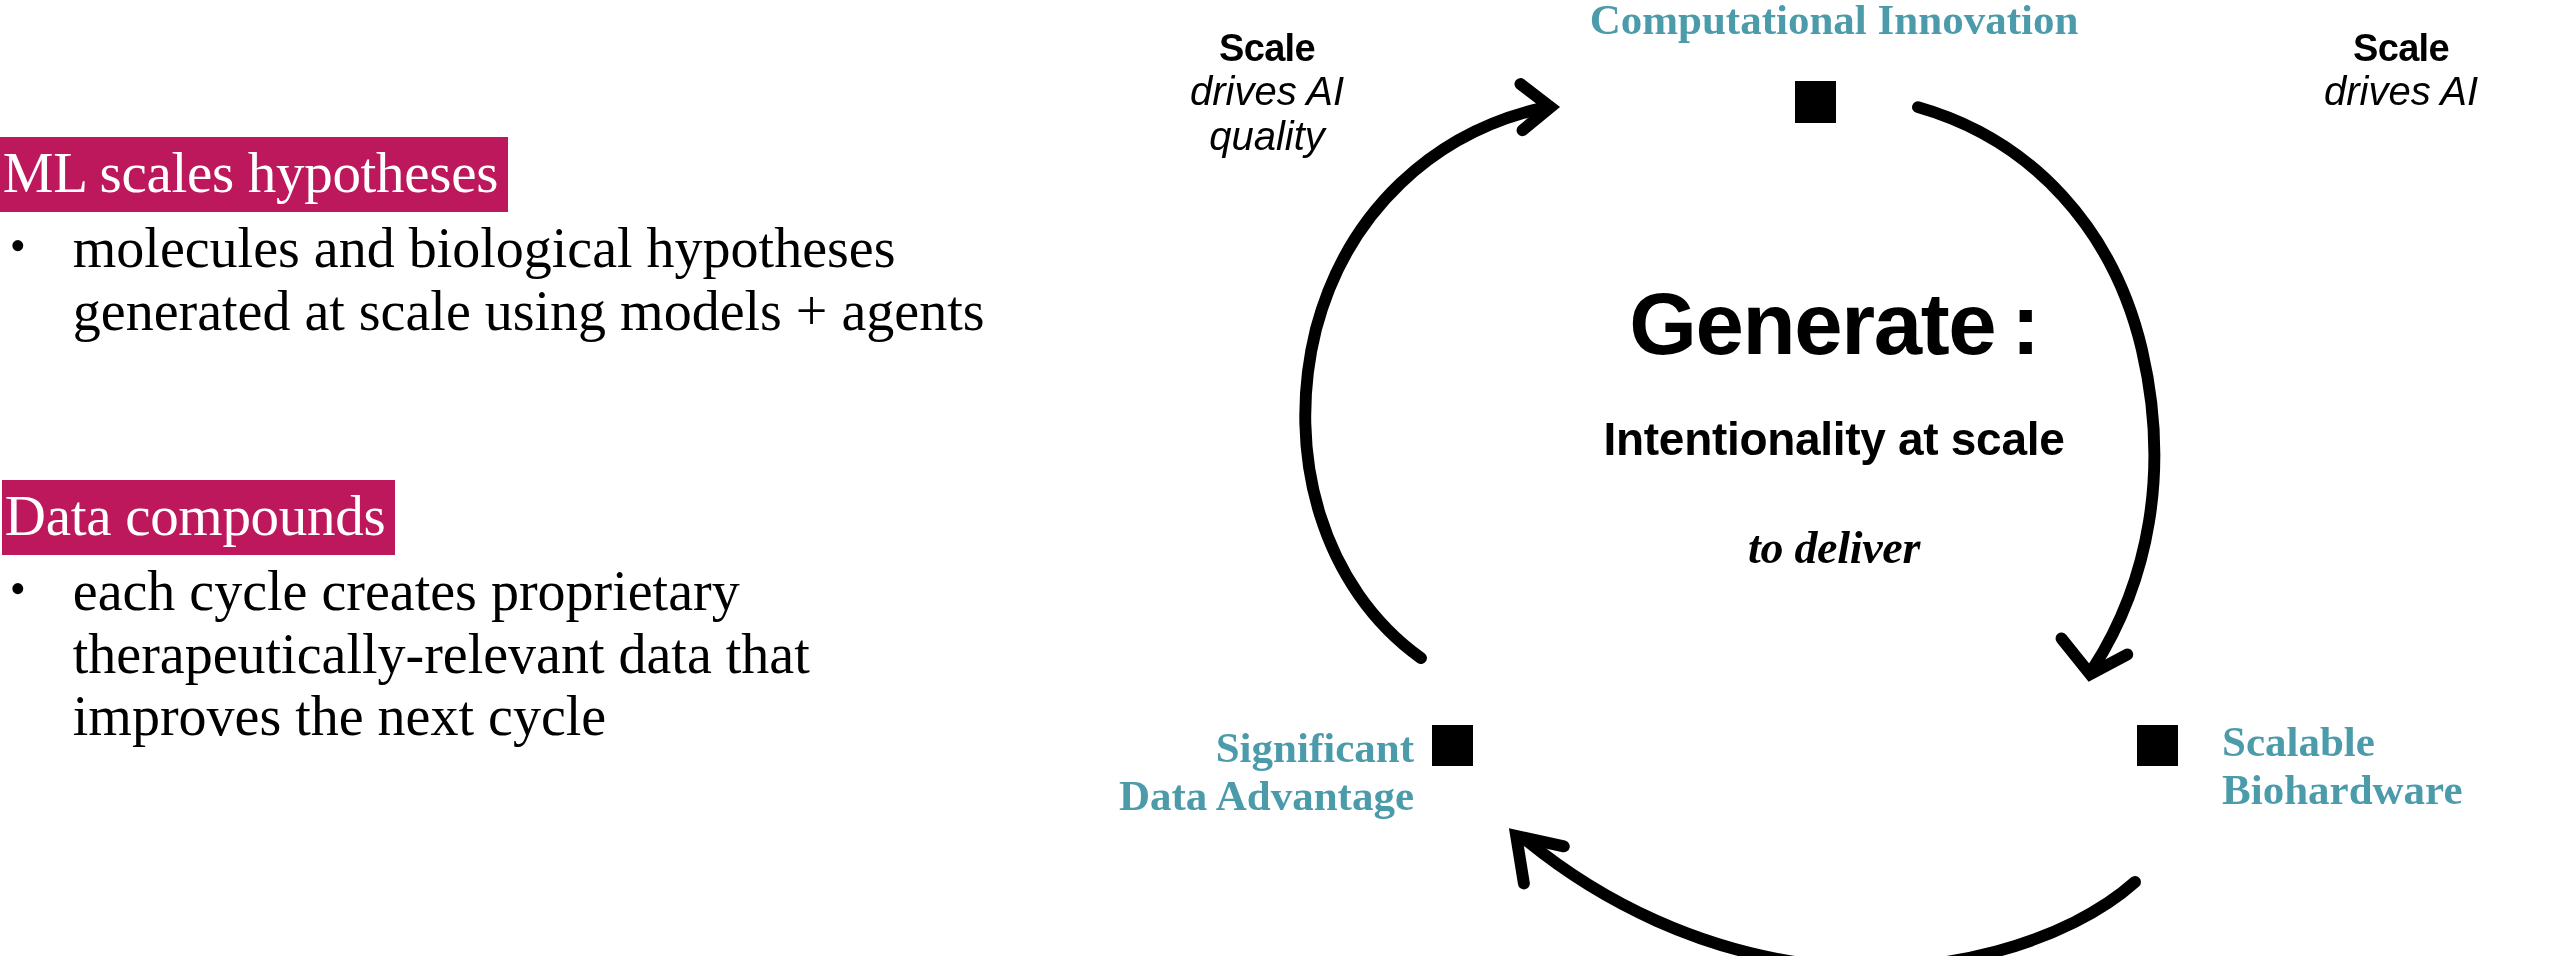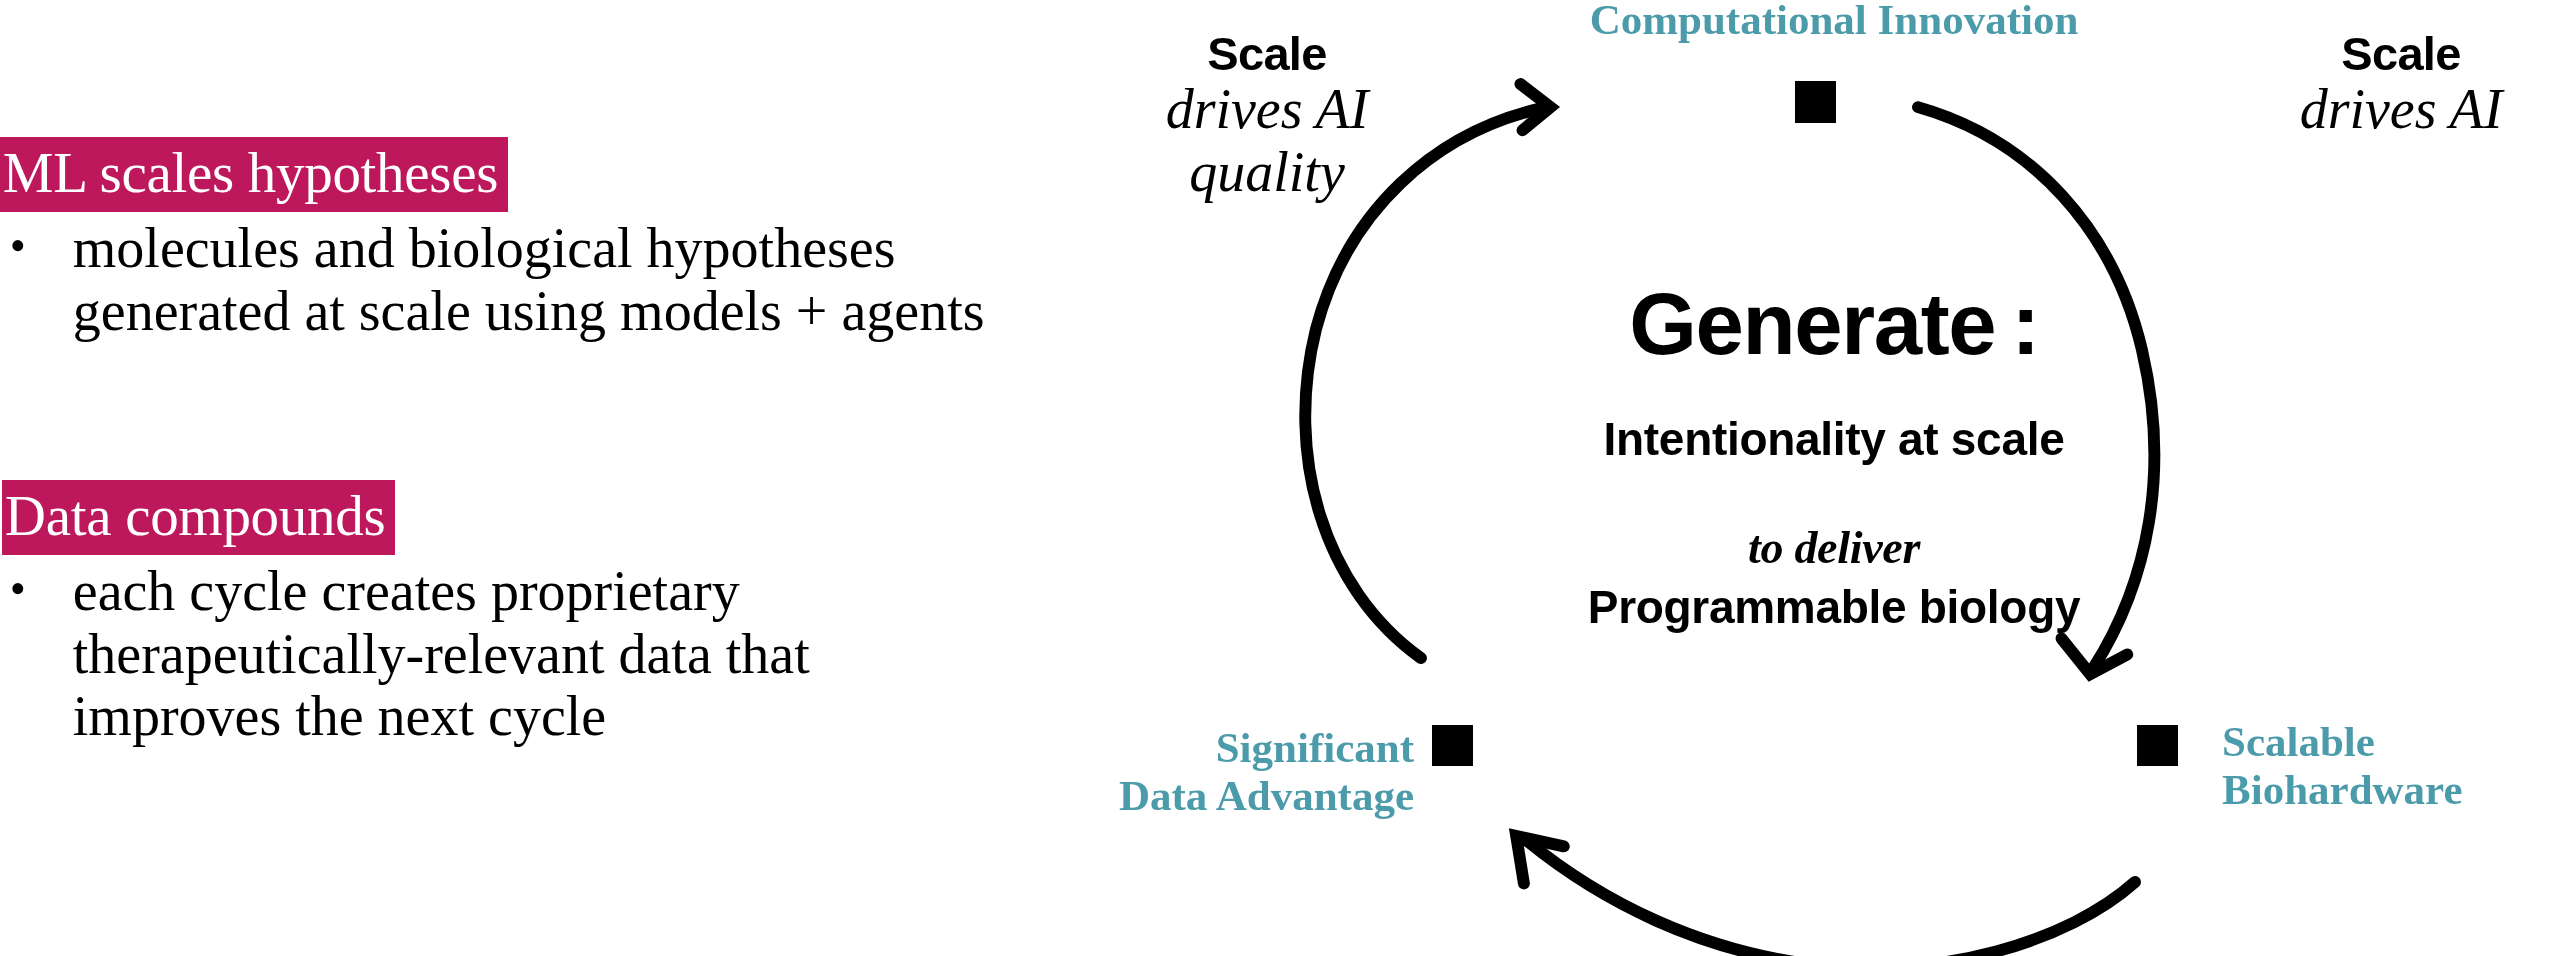--- a/index.html
+++ b/index.html
@@ -118,28 +118,28 @@
   
   .scale-block {
     position: absolute;
     text-align: center;
     color: #000000;
     width: 322px;
   }
   .scale-word {
     font-family: "Liberation Sans", sans-serif;
     font-weight: bold;
-    font-size: 47px;
+    font-size: 38px;
     line-height: 1.05;
     letter-spacing: -0.7px;
   }
   .scale-sub {
-    font-family: Liberation Serif, serif;
+    font-family: Liberation Sans, sans-serif;
     font-style: italic;
-    font-size: 56px;
+    font-size: 40px;
     line-height: 1.12;
   }
   #scale-left  { left: 14px;   top: 29px; }
   #scale-right { left: 1148px; top: 29px; }
 
   
   #center-block {
     position: absolute;
     left: 357px;
     top: 280px;
@@ -243,19 +243,18 @@
     <div class="scale-block" id="scale-right">
       <div class="scale-word">Scale</div>
       <div class="scale-sub">drives AI</div>
     </div>
 
     <div id="center-block">
       <div id="generate-title">Generate :</div>
       <div id="center-sub">
         <div>Intentionality at scale</div>
         <div class="center-sub-italic">to deliver</div>
-        <div>Programmable biology</div>
       </div>
     </div>
 
   </div>
 </div>
 
 
 </body></html>

